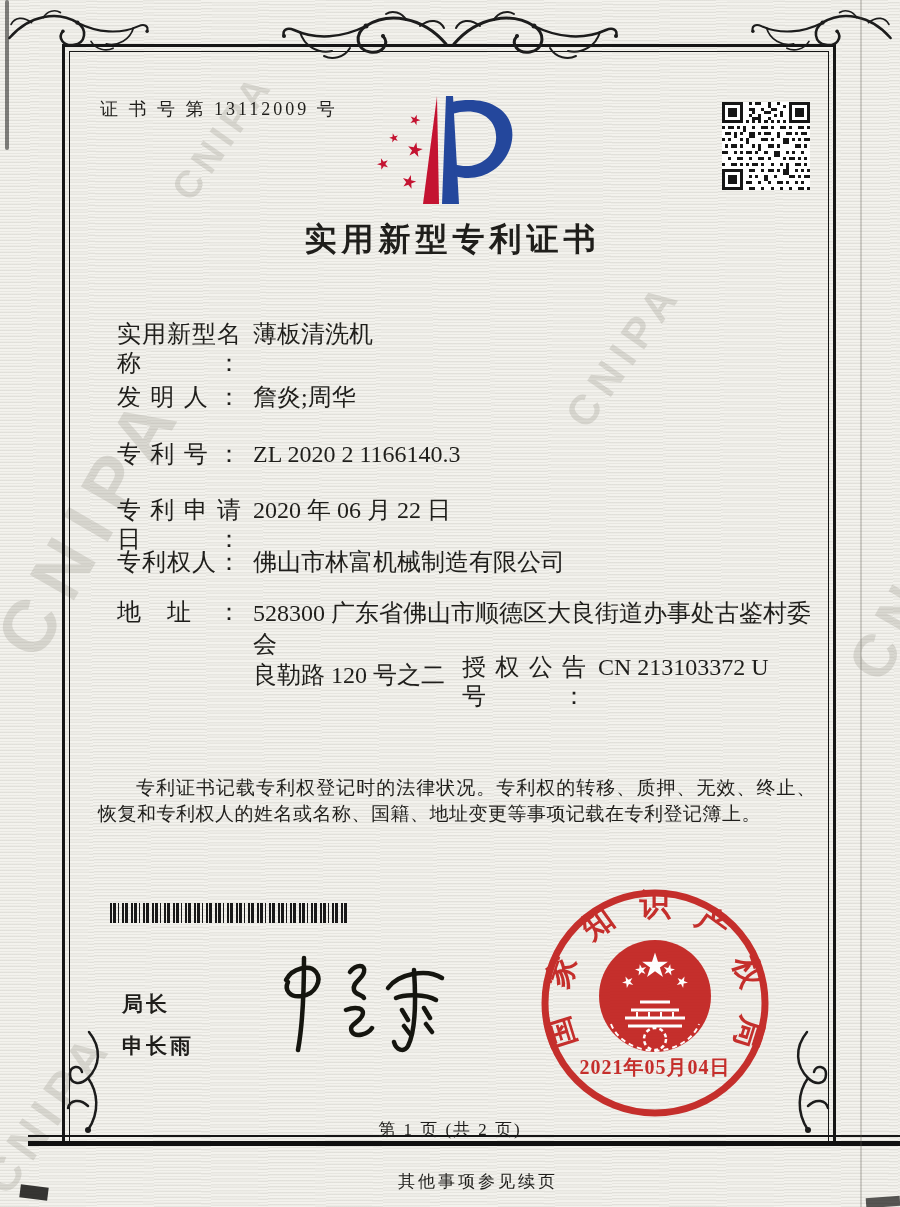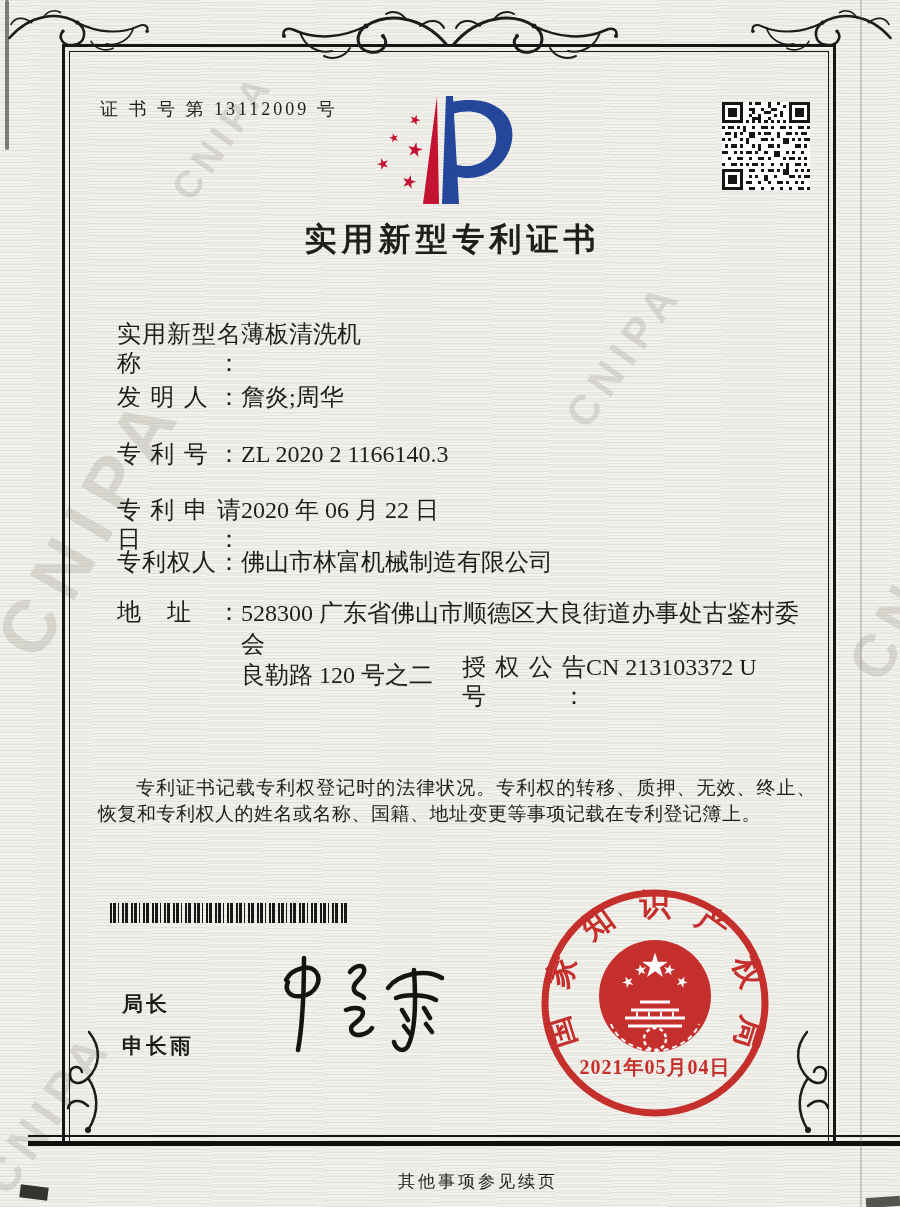--- a/index.html
+++ b/index.html
@@ -40,21 +40,21 @@
   
   .cert-no{position:absolute;left:100px;top:97px;font-size:18px;letter-spacing:3px;}
   .logo{position:absolute;left:352px;top:90px;}
   .qr{position:absolute;left:722px;top:102px;width:88px;height:88px;}
   .title{position:absolute;left:0;top:202px;width:100%;text-align:center;
     font-size:32px;font-weight:700;letter-spacing:5px;text-indent:5px;margin-top:16px;}
   
   .frow{position:absolute;left:117px;display:flex;align-items:flex-start;
     font-size:24px;line-height:29px;}
   .flabel{width:124px;flex:none;text-align:justify;text-align-last:justify;}
-  .fvalue{white-space:nowrap;}
+  .fvalue{margin-left:12px;white-space:nowrap;}
   .fvalue.addr{white-space:normal;width:576px;line-height:31px;}
   .frow.second{left:462px;}
   
   .para{position:absolute;left:98px;width:718px;font-size:19px;line-height:26px;
     letter-spacing:0.5px;text-align:justify;text-indent:2em;}
   .para1{top:697px;}
   .para2{top:775px;}
   
   .barcode{position:absolute;left:110px;top:903px;width:238px;height:20px;
     background:repeating-linear-gradient(90deg,
@@ -242,20 +242,21 @@
       <g stroke="#ffffff" fill="none" transform="translate(0,10)">
         <path stroke-width="3" d="M-15 -4 H15 M-24 4 H24 M-30 12 H30 M-27 20 H27"></path>
         <path stroke-width="2" d="M-18 6 V12 M-6 6 V12 M6 6 V12 M18 6 V12"></path>
         <circle cy="33" r="11" stroke-width="2.5" stroke-dasharray="4 3"></circle>
         <path stroke-width="2" stroke-dasharray="5 4" d="M-44 18 C-38 34 -20 44 0 45 C20 44 38 34 44 18"></path>
       </g>
     </g>
     <text x="119" y="190" text-anchor="middle" font-size="20" font-weight="bold" fill="#c2211e" letter-spacing="1" font-family="Liberation Serif, DejaVu Serif, serif">2021年05月04日</text>
   </svg>
 
+  <div class="page-info">第 1 页 (共 2 页)</div>
   <div class="note">其他事项参见续页</div>
 
   <div class="edge-right"></div>
   <div class="edge-left-streak"></div>
   <div class="corner-mark-bl"></div>
   <div class="corner-mark-br"></div>
 
 </div>
 
 </body></html>

